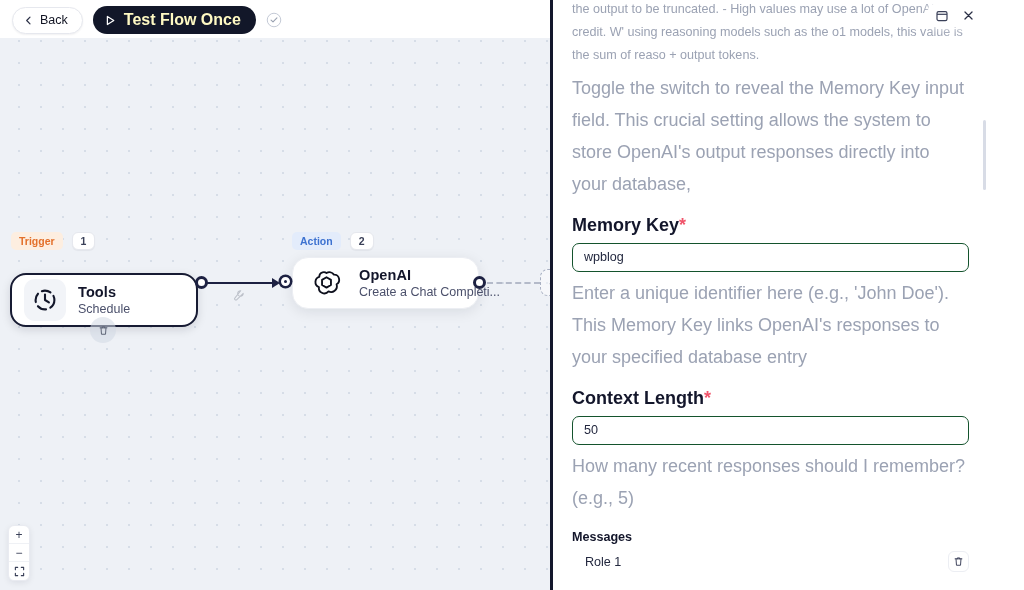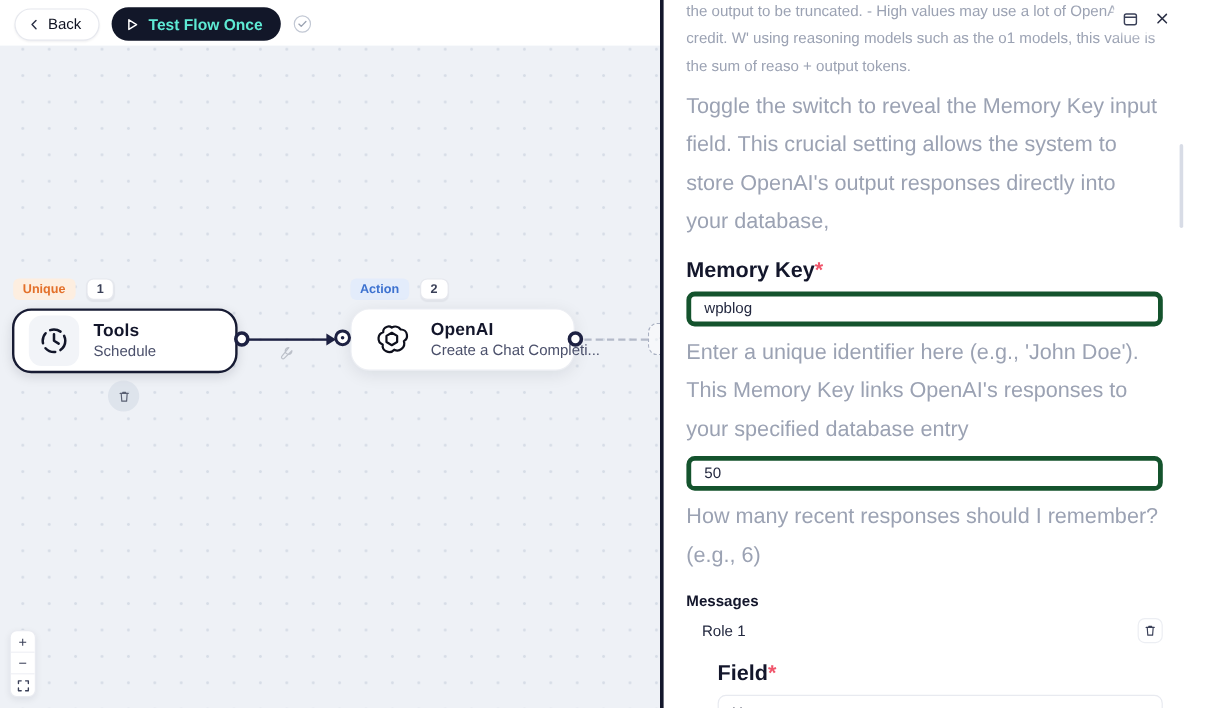--- a/index.html
+++ b/index.html
@@ -40,21 +40,21 @@
     background: #fff; border: 1px solid #e6e8ee; border-radius: 14px;
     font-size: 12.5px; color: #101322; font-weight: 500;
     box-shadow: 0 1px 2px rgba(16,19,34,.06);
     cursor: pointer;
   }
   .chev-left { display:block; width: 9px; height: 9px; }
   .btn-test-flow {
     display: flex; align-items: center; gap: 8px;
     height: 28px; padding: 0 15px 0 12px;
     background: #121729; border-radius: 14px;
-    font-size: 13px; color: #5eead4; font-weight: 700;
+    font-size: 16px; color: #fef9c3; font-weight: 700;
     cursor: pointer;
   }
   .check-circle { width: 16px; height: 16px; display:block; }
 
   
   .node-tag {
     position: absolute; display: flex; align-items: center; gap: 9px;
   }
   .tag-pill {
     font-size: 10.5px; font-weight: 600;
@@ -73,20 +73,21 @@
     position: absolute;
     background: #fff;
     border-radius: 16px;
     display: flex; align-items: center; gap: 12px;
     padding: 0 18px 0 12px;
     cursor: pointer;
   }
   .node-selected {
     border: 2.2px solid #171b33;
     box-shadow: 0 3px 10px rgba(16,19,34,.13);
+    margin-top: 16px;
   }
   .node-plain {
     border: 1px solid #eceef3;
     box-shadow: 0 3px 14px rgba(16,19,34,.09);
   }
   .node-icon-box {
     width: 42px; height: 42px; border-radius: 11px;
     background: #f2f4f8;
     display: flex; align-items: center; justify-content: center;
     flex: 0 0 auto;
@@ -191,21 +192,21 @@
   }
   .toggle.on .knob { right: 2px; }
   .toggle-label { font-size: 13px; font-weight: 700; color: #13162b; }
 
   .field-label {
     font-size: 18px; font-weight: 700; color: #13162b; margin-top: 15px;
   }
   .req { color: #f0556b; font-weight: 700; }
   .input-box {
     margin-top: 7px; height: 29px;
-    border: 4px solid #14532d; border-radius: 7px;
+    border: 1px solid #14532d; border-radius: 7px;
     display: flex; align-items: center; padding: 0 11px;
     font-size: 12.6px; color: #23283f;
     background: #fff; cursor: text;
   }
   .select-box {
     margin-top: 7px; height: 29px;
     border: 1px solid #e8eaf0; border-radius: 7px;
     display: flex; align-items: center; justify-content: space-between;
     padding: 0 11px; font-size: 12.6px; color: #23283f;
     background: #fff; cursor: pointer;
@@ -274,21 +275,21 @@
         </div>
 
         <svg class="check-circle" viewBox="0 0 18 18">
           <circle cx="9" cy="9" r="7.6" fill="none" stroke="#c2c8d4" stroke-width="1.1"></circle>
           <path d="M5.7 9.1 L7.9 11.2 L12.3 6.7" fill="none" stroke="#9aa2b1" stroke-width="1.25" stroke-linecap="round" stroke-linejoin="round"></path>
         </svg>
       </div>
     </div>
 
     <div class="node-tag" style="left:11px; top:232px;">
-      <span class="tag-pill tag-trigger">Unique</span>
+      <span class="tag-pill tag-trigger">Trigger</span>
       <span class="tag-count">1</span>
     </div>
 
     <div class="node node-selected" style="left:10px; top:257px; width:188px; height:54px;">
       <div class="node-icon-box">
         <svg width="26" height="26" viewBox="0 0 26 26">
           <circle cx="13" cy="13" r="9.4" fill="none" stroke="#12162a" stroke-width="2.1" stroke-linecap="round" stroke-dasharray="9 4.6"></circle>
           <path d="M13 7.6 V13 L16.9 15.4" fill="none" stroke="#12162a" stroke-width="2.1" stroke-linecap="round" stroke-linejoin="round"></path>
         </svg>
       </div>
@@ -376,24 +377,25 @@
       <div class="help-text">the output to be truncated. - High values may use a lot of OpenAI credit. W' using reasoning models such as the o1 models, this value is the sum of reaso + output tokens.</div>
 
       <div class="help-small">Toggle the switch to reveal the Memory Key input field. This crucial setting allows the system to store OpenAI's output responses directly into your database,</div>
 
       <div class="field-label"><span>Memory Key</span><span class="req">*</span></div>
       <div class="input-box">
         <span>wpblog</span>
       </div>
       <div class="help-small">Enter a unique identifier here (e.g., 'John Doe'). This Memory Key links OpenAI's responses to your specified database entry</div>
 
+      <div class="field-label"><span>Context Length</span><span class="req">*</span></div>
       <div class="input-box">
         <span>50</span>
       </div>
-      <div class="help-small">How many recent responses should I remember? (e.g., 6)</div>
+      <div class="help-small">How many recent responses should I remember? (e.g., 5)</div>
 
       <div class="section-label">Messages</div>
 
       <div class="role-row">
         <span class="role-name">Role 1</span>
         <div class="role-del">
           <svg width="11" height="11" viewBox="0 0 12 12">
             <path d="M2.3 3.1 h7.4 M4.7 3.1 V2.1 h2.6 v1 M3.3 3.1 l.5 7 h4.4 l.5-7" fill="none" stroke="#3a4058" stroke-width="1.05" stroke-linecap="round" stroke-linejoin="round"></path>
           </svg>
         </div>

